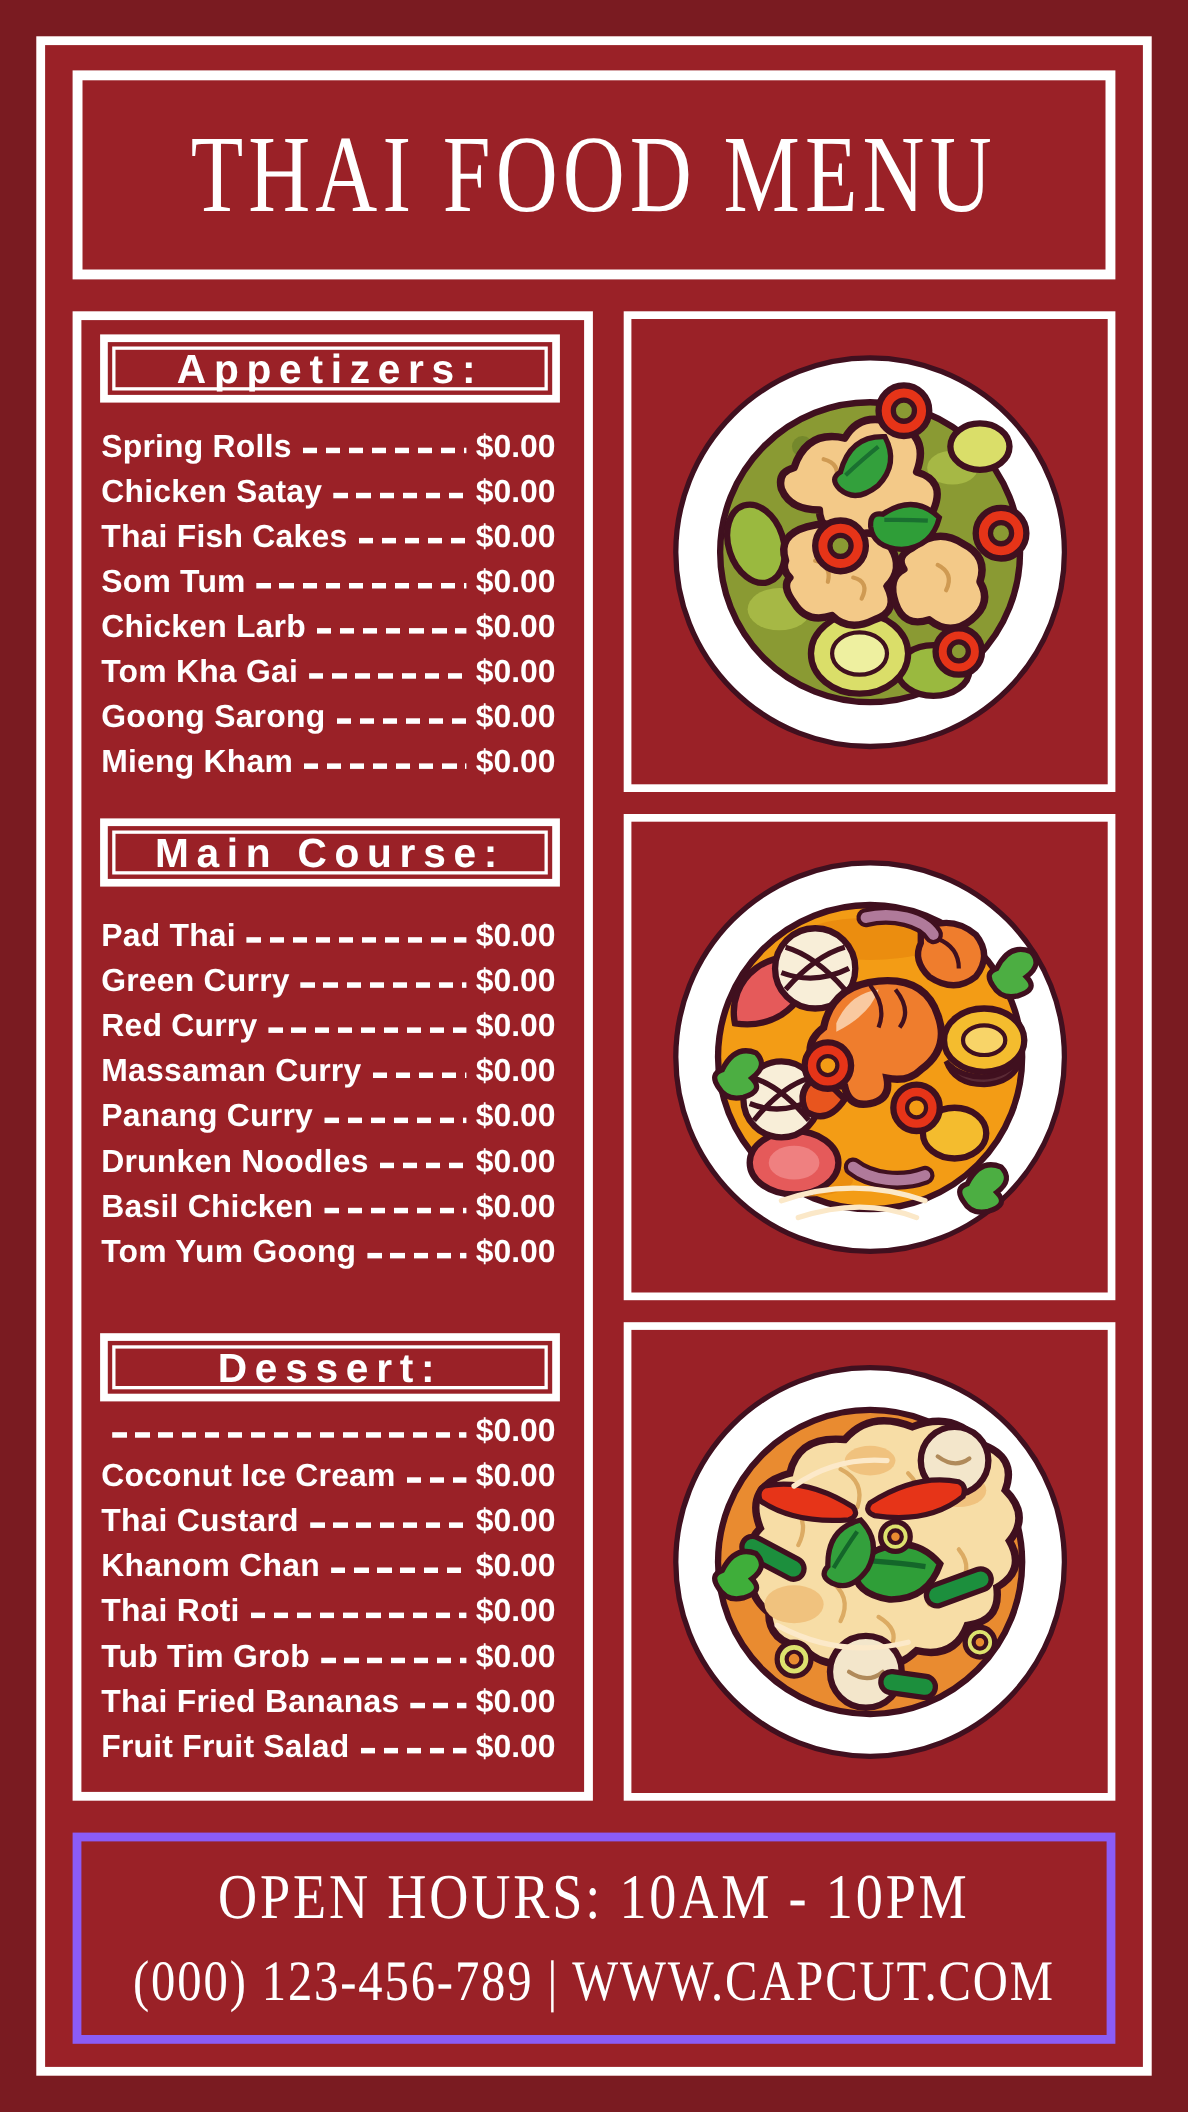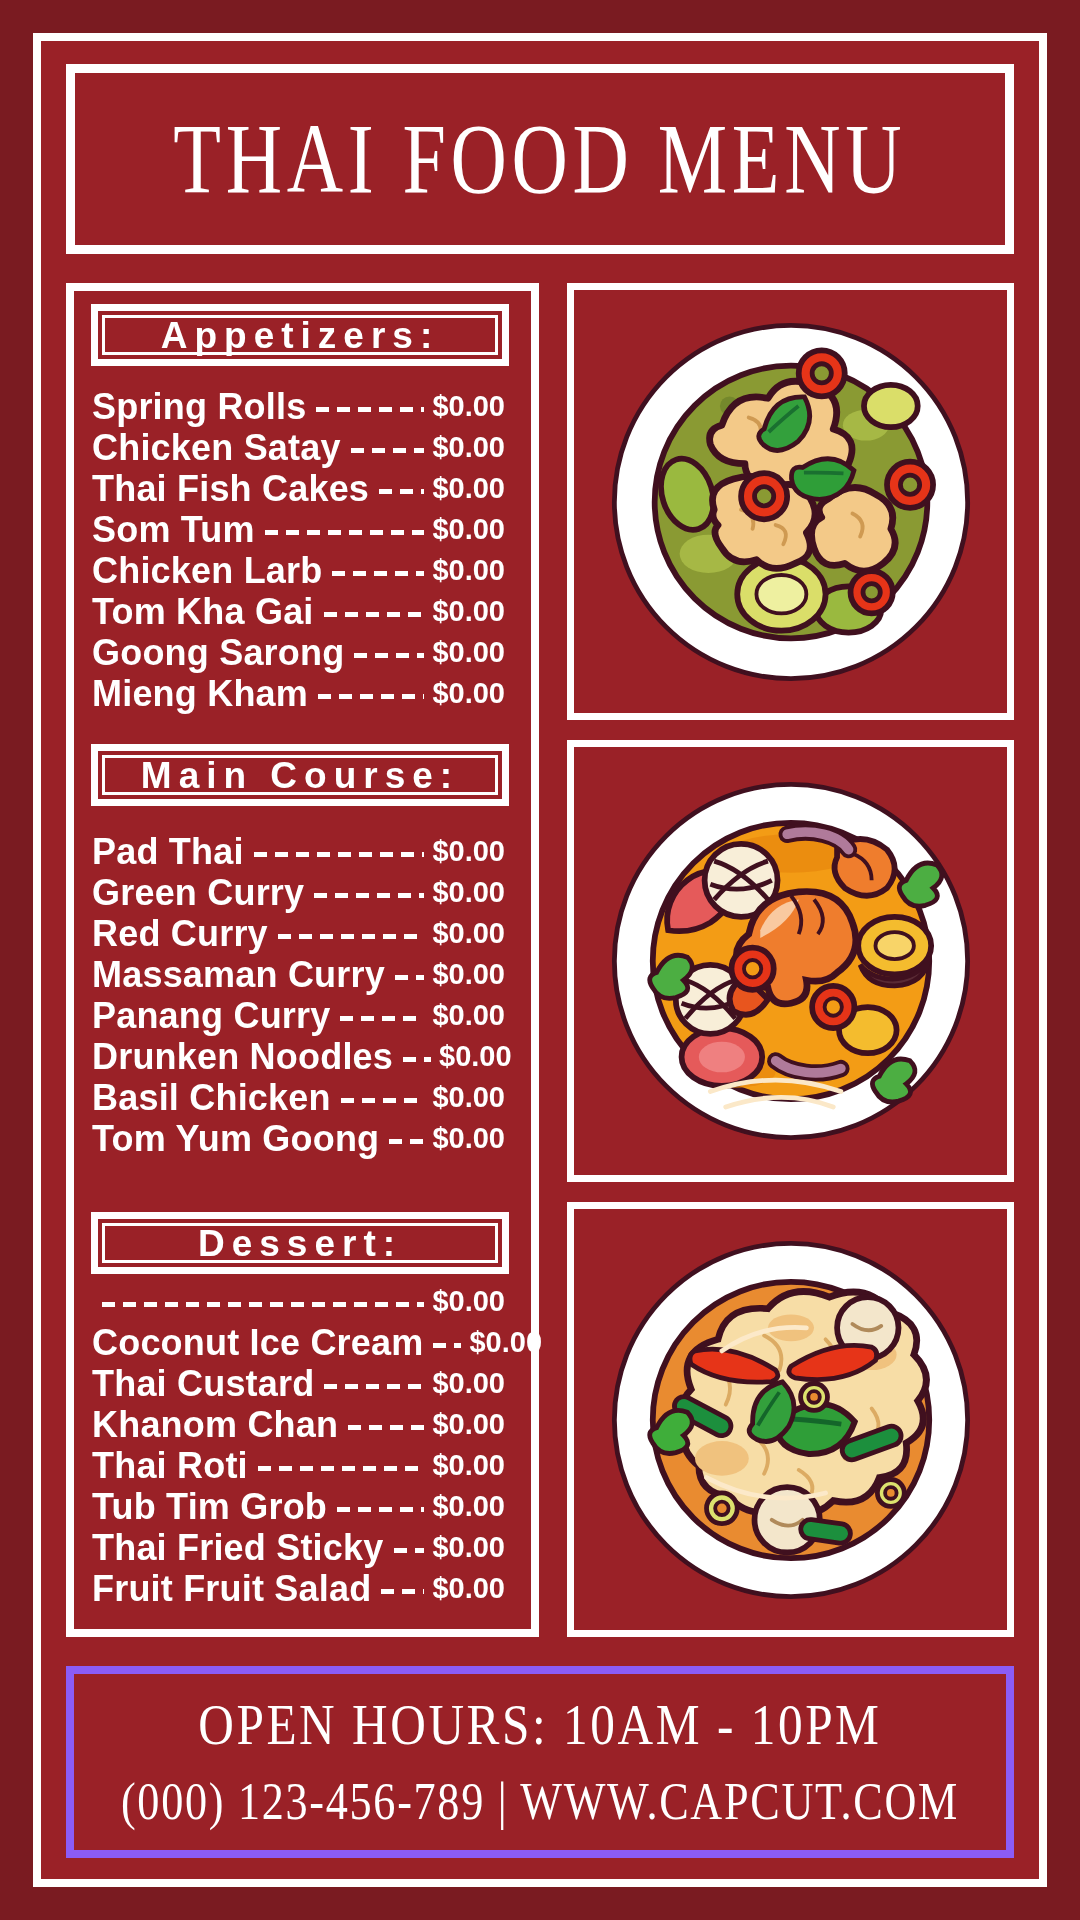--- a/index.html
+++ b/index.html
@@ -17,21 +17,21 @@
   .title-text{color:#fff;font-family:"Liberation Serif",serif;font-size:100px;
     letter-spacing:6px;white-space:nowrap;transform:scaleX(.78);line-height:1;}
   
   .left-box{left:66px;top:283px;width:473px;height:1354px;border:8px solid #fff;}
   .sec-head{position:absolute;left:17px;right:22px;height:62px;border:7px solid #fff;box-sizing:border-box;}
   .sec-head-inner{position:absolute;inset:4px;border:3px solid #fff;
     display:flex;align-items:center;justify-content:center;}
   .sec-head-text{color:#fff;font-weight:700;font-size:37px;letter-spacing:7px;line-height:1;white-space:nowrap;}
   .sec-list{position:absolute;left:18px;right:26px;}
   .row{height:41px;display:flex;align-items:center;}
-  .iname{color:#fff;font-weight:700;font-size:36px;letter-spacing:.2px;white-space:nowrap;}
+  .iname{color:#fff;font-weight:700;font-size:29px;letter-spacing:.2px;white-space:nowrap;}
   .leader{flex:1;height:5px;margin:6px 8px 0 10px;min-width:28px;
     background:repeating-linear-gradient(90deg,#fff 0 13px,transparent 13px 21px);}
   .price{color:#fff;font-weight:700;font-size:29px;white-space:nowrap;text-align:right;}
   
   .img-box{left:567px;width:447px;border:7px solid #fff;
     display:flex;align-items:center;justify-content:center;}
   .img-box svg{display:block;}
   
   .footer-box{left:66px;top:1666px;width:948px;height:192px;border:8px solid #8b5cf6;
     display:flex;flex-direction:column;align-items:center;justify-content:center;gap:22px;}
@@ -173,21 +173,21 @@
         <span class="iname">Thai Roti</span>
         <span class="leader"></span>
         <span class="price">$0.00</span>
       </div>
       <div class="row">
         <span class="iname">Tub Tim Grob</span>
         <span class="leader"></span>
         <span class="price">$0.00</span>
       </div>
       <div class="row">
-        <span class="iname">Thai Fried Sticky</span>
+        <span class="iname">Thai Fried Bananas</span>
         <span class="leader"></span>
         <span class="price">$0.00</span>
       </div>
       <div class="row">
         <span class="iname">Fruit Fruit Salad</span>
         <span class="leader"></span>
         <span class="price">$0.00</span>
       </div>
     </div>
   </div>

